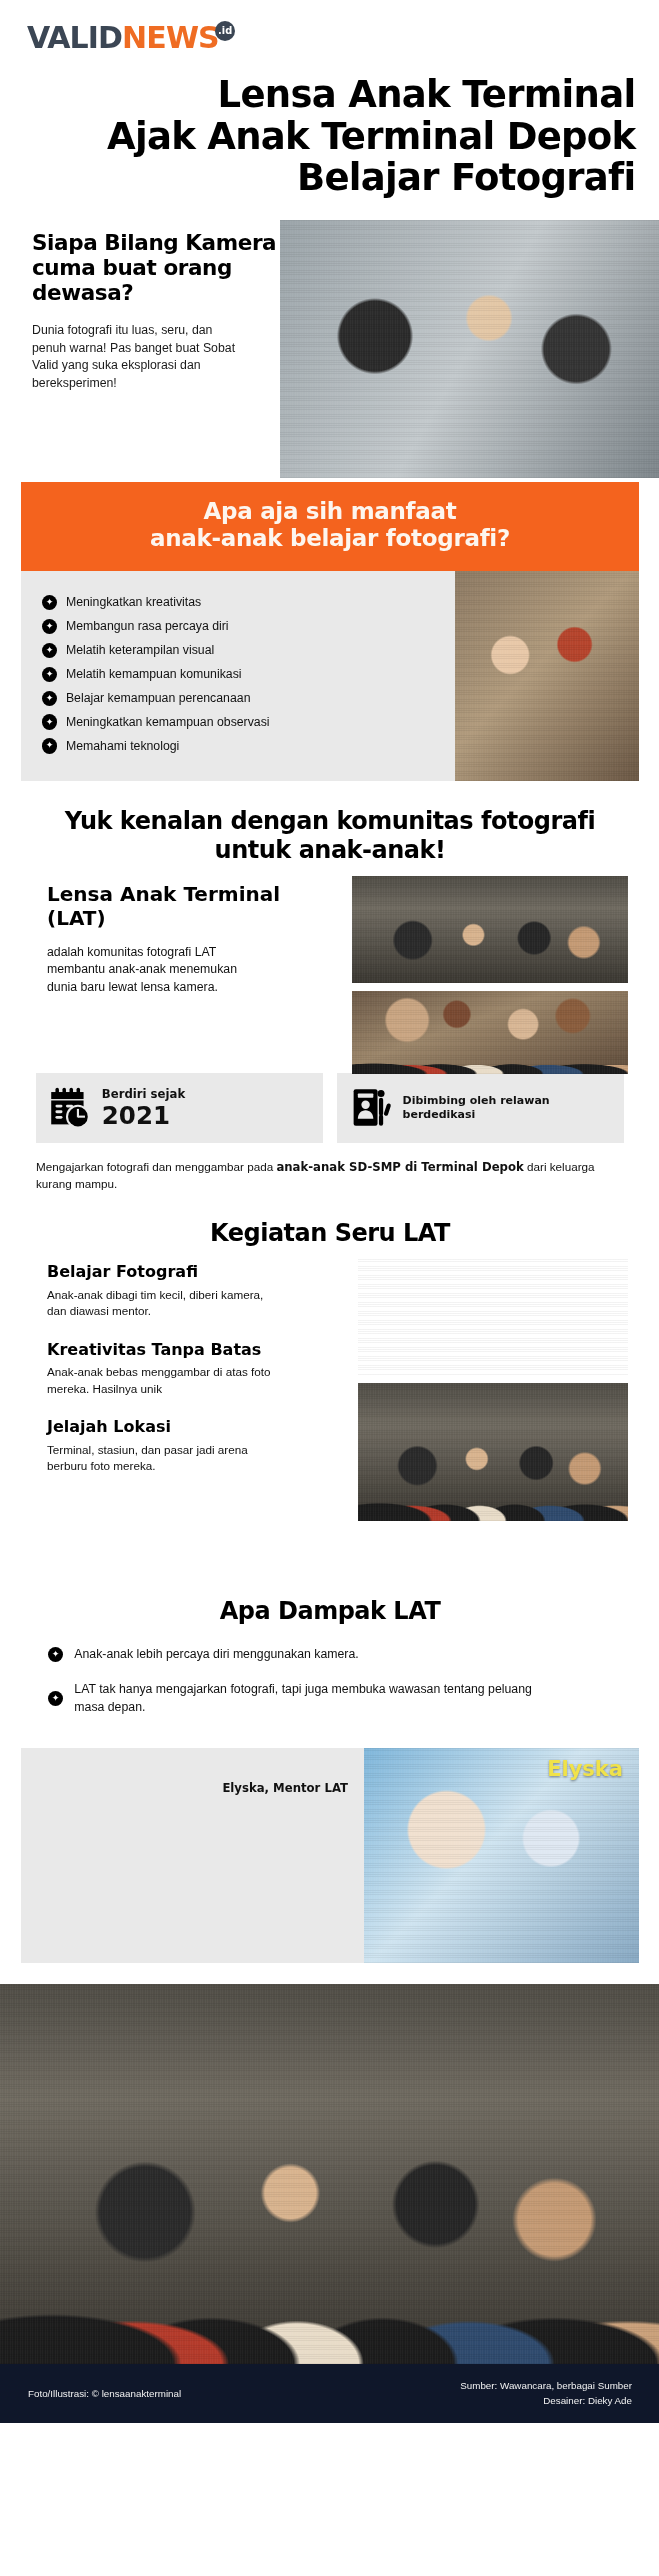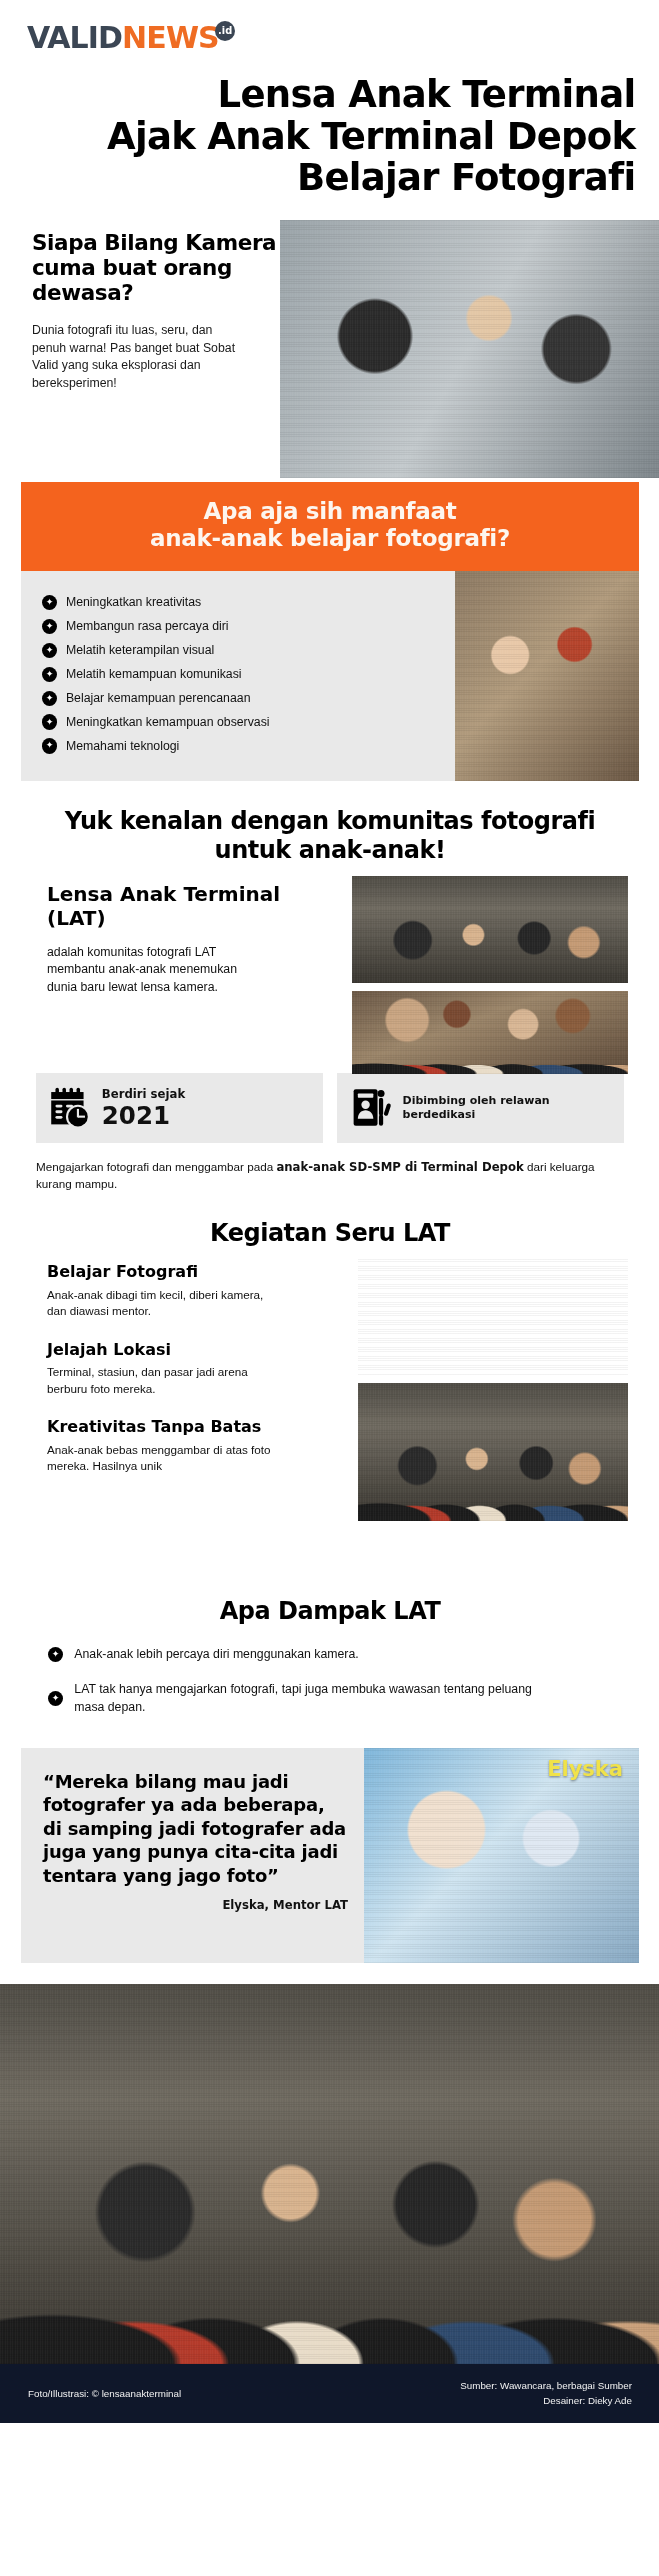--- a/index.html
+++ b/index.html
@@ -359,45 +359,44 @@
       <div class="keg-photo-b">
           <div class="ph ph-f ph-grain ph-people"></div>
         </div>
     </div>
     <div class="kegiatan-list">
       <div class="keg-item">
         <h4>Belajar Fotografi</h4>
         <p>Anak-anak dibagi tim kecil, diberi kamera, dan diawasi mentor.</p>
       </div>
       <div class="keg-item">
+        <h4>Kreativitas Tanpa Batas</h4>
+        <p>Anak-anak bebas menggambar di atas foto mereka. Hasilnya unik</p>
+      </div>
+      <div class="keg-item">
         <h4>Jelajah Lokasi</h4>
         <p>Terminal, stasiun, dan pasar jadi arena berburu foto mereka.</p>
-      </div>
-      <div class="keg-item">
-        <h4>Kreativitas Tanpa Batas</h4>
-        <p>Anak-anak bebas menggambar di atas foto mereka. Hasilnya unik</p>
       </div>
     </div>
   </div>
 
   <div class="sec-head">Apa Dampak LAT</div>
   <ul class="dampak">
     <li>
       <span class="star-bullet">✦</span>
       <span>Anak-anak lebih percaya diri menggunakan kamera.</span>
     </li>
     <li>
       <span class="star-bullet">✦</span>
       <span>LAT tak hanya mengajarkan fotografi, tapi juga membuka wawasan tentang peluang masa depan.</span>
     </li>
   </ul>
 
   <div class="quote-wrap">
     <div class="quote-text">
-      <p>“Mereka bilang mau jadi fotografer ya ada beberapa, di samping jadi fotografer ada juga yang punya cita-cita jadi tentara yang jago foto”</p>
       <div class="quote-attr">Elyska, Mentor LAT</div>
     </div>
     <div class="quote-photo">
       <div class="ph ph-g ph-grain"></div>
       <div style="position:absolute;top:8.6px;right:16px;font-size:21px;font-weight:800;color:#f0e24a;font-family:'DejaVu Sans',sans-serif;text-shadow:0 1.2px 2.5px rgba(0,0,0,.45);">Elyska</div>
     </div>
   </div>
 
   <div class="bottom-photo">
     <div class="ph ph-f ph-grain ph-people"></div>

